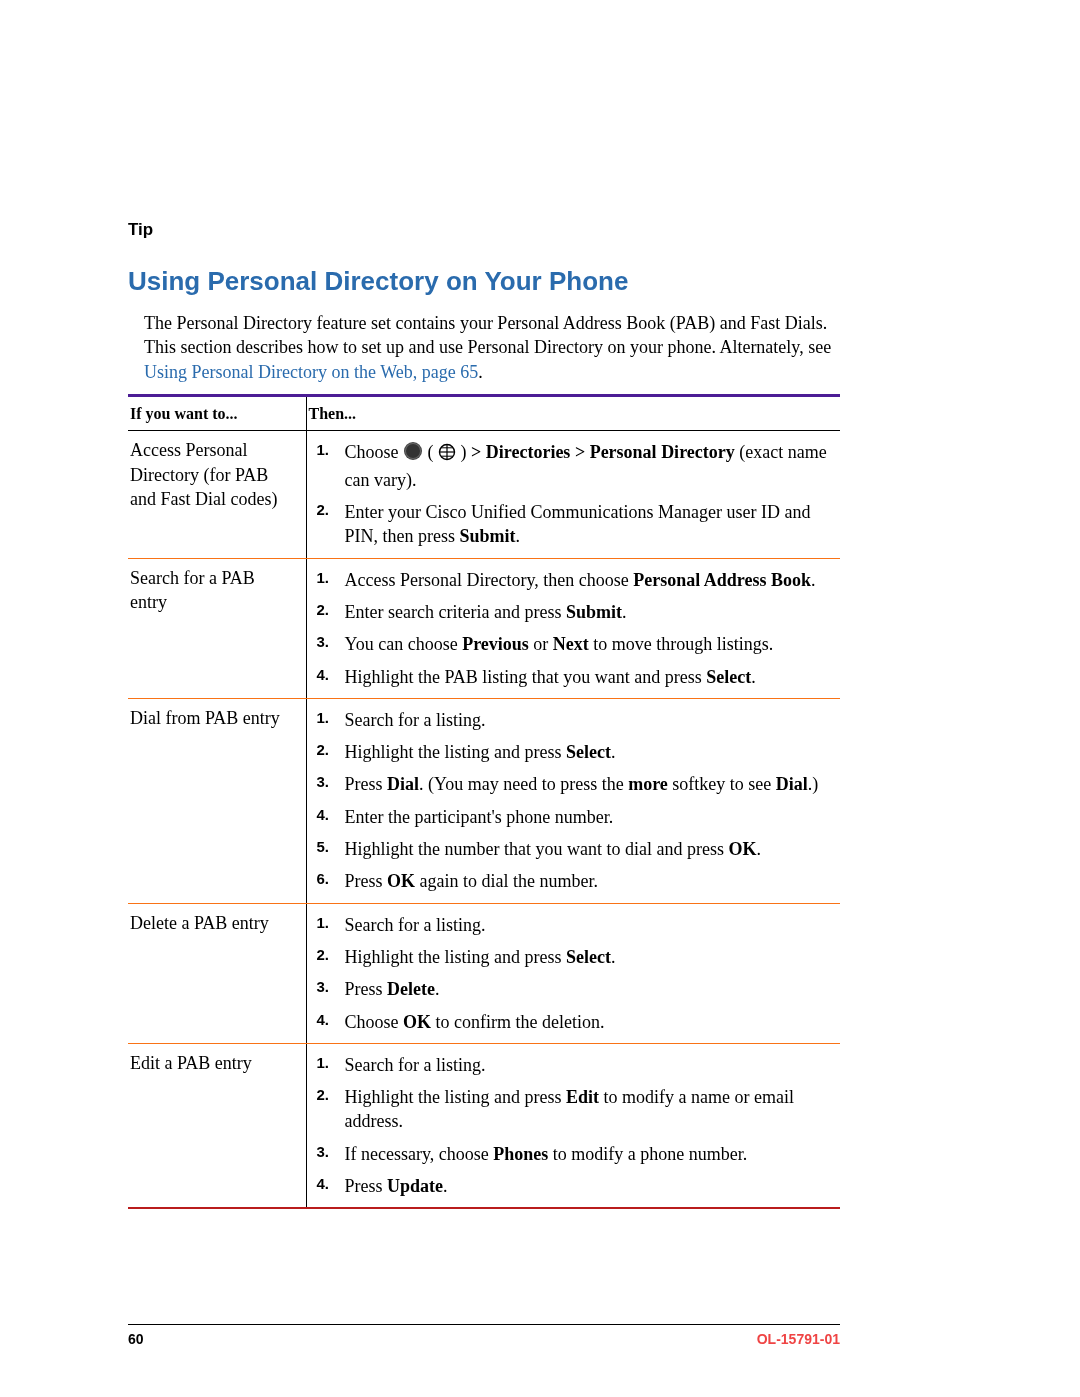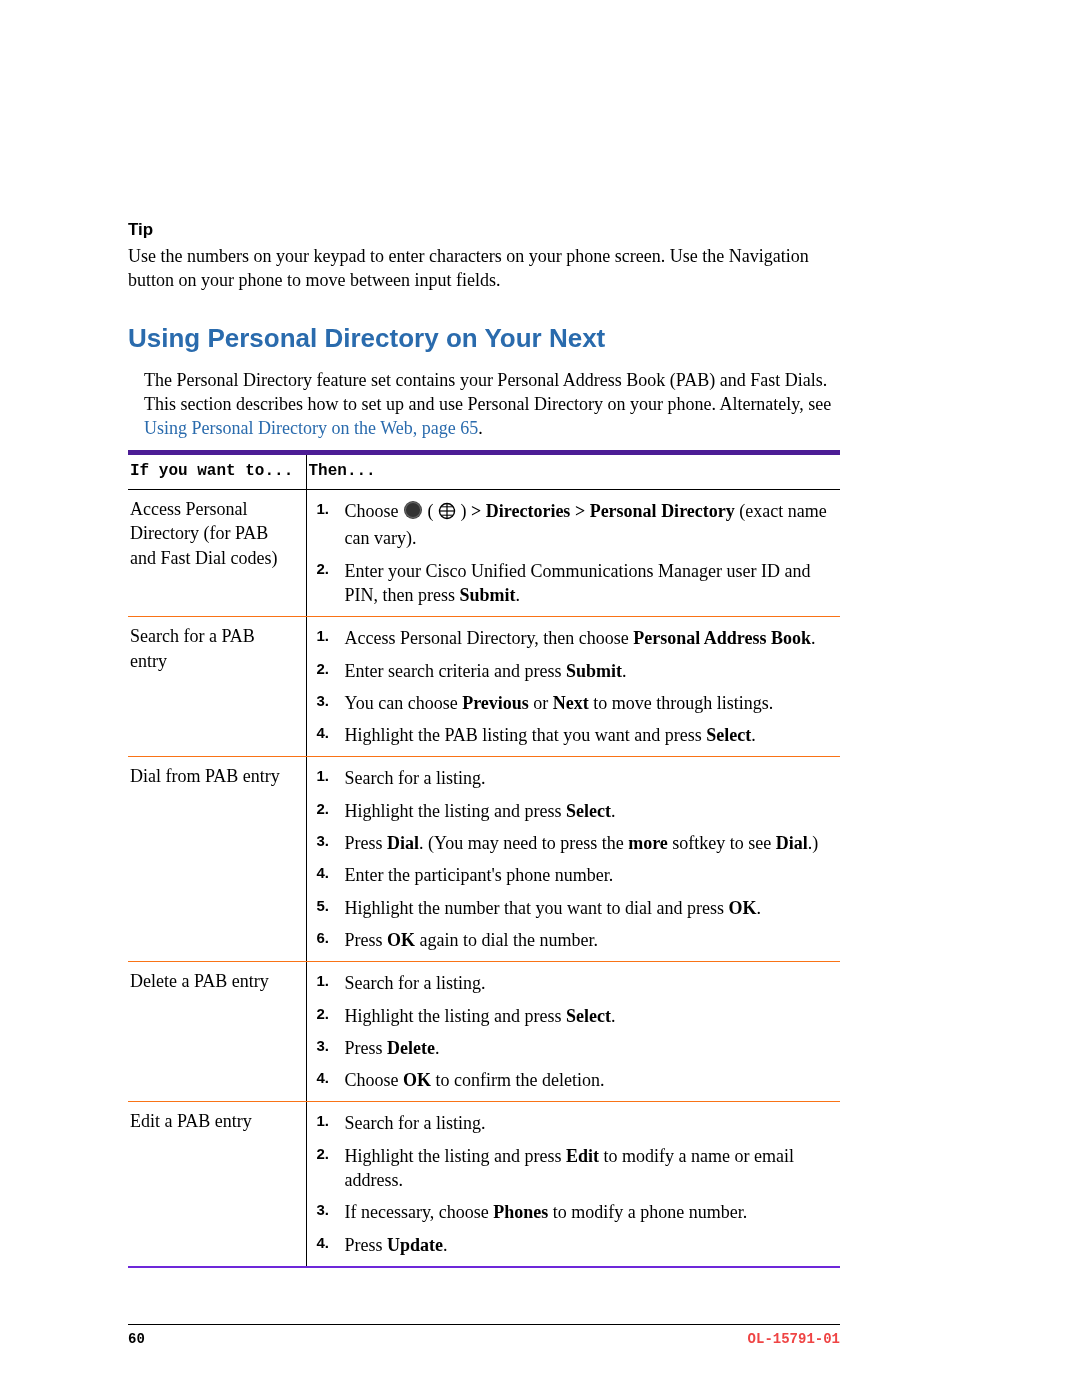--- a/index.html
+++ b/index.html
@@ -42,40 +42,40 @@
     color: #2a6bad;
     text-decoration: none;
   }
   table.proc {
     border-collapse: collapse;
     width: 100%;
     margin-top: 4px;
     line-height: 1.35;
   }
   table.proc th {
-    font-family: Liberation Mono, monospace;
+    font-family: Liberation Serif, serif;
     font-weight: bold;
     font-size: 16px;
     text-align: left;
     padding: 6px 8px 6px 2px;
-    border-top: 5px solid #4c1d95;
+    border-top: 3px solid #4c1d95;
     border-bottom: 1px solid #000;
     white-space: nowrap;
   }
   table.proc th + th,
   table.proc td + td {
     border-left: 1px solid #000;
   }
   table.proc td {
     padding: 7px 8px 7px 2px;
     border-bottom: 1px solid #f97316;
     vertical-align: top;
   }
   table.proc tr:last-child td {
-    border-bottom: 2px solid #6d28d9;
+    border-bottom: 2px solid #b91c1c;
   }
   table.proc td.left-col {
     width: 25%;
     padding-right: 10px;
   }
   table.proc td.right-col {
     padding-left: 10px;
     padding-right: 0;
   }
   ol.steps {
@@ -108,40 +108,39 @@
     display: inline-block;
     vertical-align: -3px;
   }
   .footer {
     position: absolute;
     bottom: 50px;
     left: 128px;
     right: 120px;
     border-top: 1px solid #000;
     padding-top: 6px;
-    font-family: Liberation Mono, monospace;
+    font-family: Liberation Sans, sans-serif;
     font-weight: bold;
     font-size: 14px;
     display: flex;
     justify-content: space-between;
   }
   .footer .pagenum { }
   .footer .docid { color: #ef4444; }
 </style>
 </head>
 <body>
 
 <div class="page">
 
   <div>
     <p class="tip-heading">Tip</p>
-    <p class="tip-body">Use the numbers on your keypad to enter characters on your phone screen. Use the Navigation button on your phone to move between input fields.</p>
   </div>
 
-  <h2 class="section-heading">Using Personal Directory on Your Next</h2>
+  <h2 class="section-heading">Using Personal Directory on Your Phone</h2>
 
   <p class="intro-text">
     <span>The Personal Directory feature set contains your Personal Address Book (PAB) and Fast Dials. This section describes how to set up and use Personal Directory on your phone. Alternately, see </span><a href="#" class="link">Using Personal Directory on the Web, page 65</a><span>.</span>
   </p>
 
   <table class="proc">
     <thead>
       <tr>
         <th>If you want to...</th>
         <th>Then...</th>

